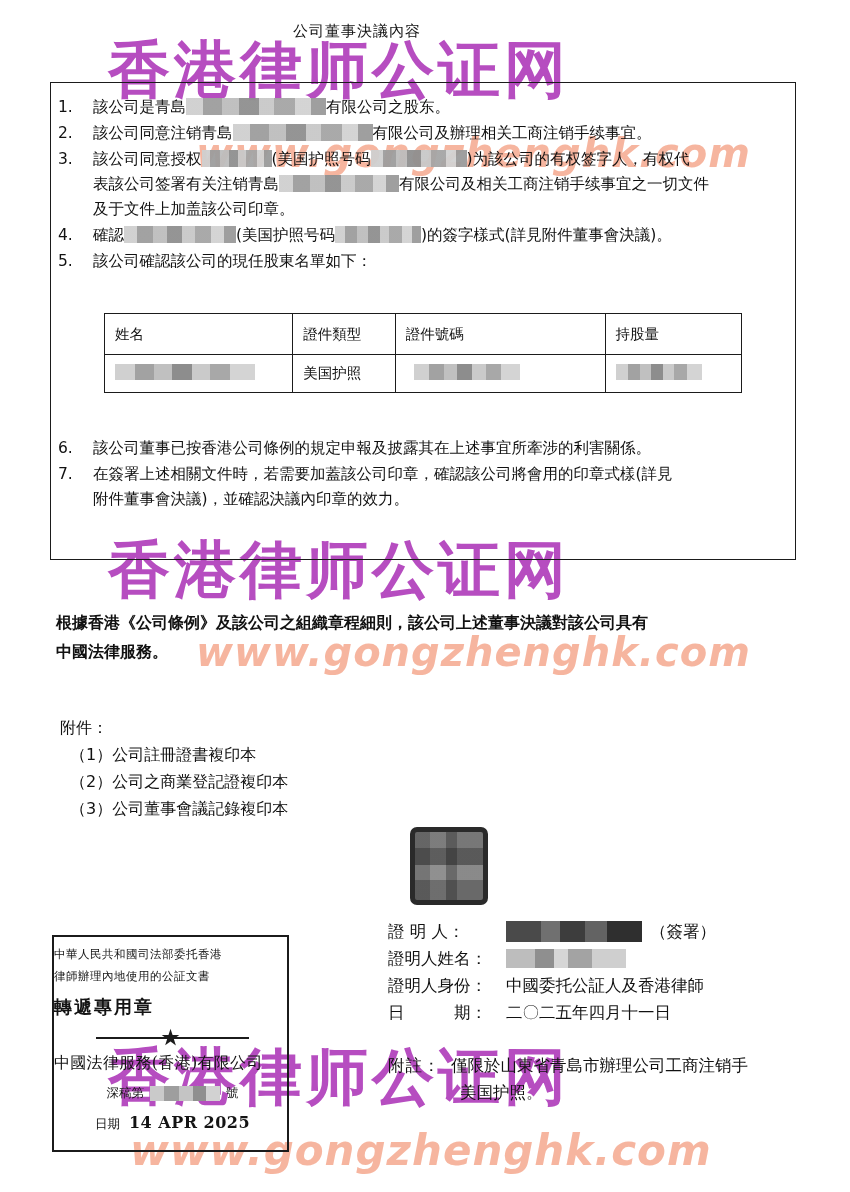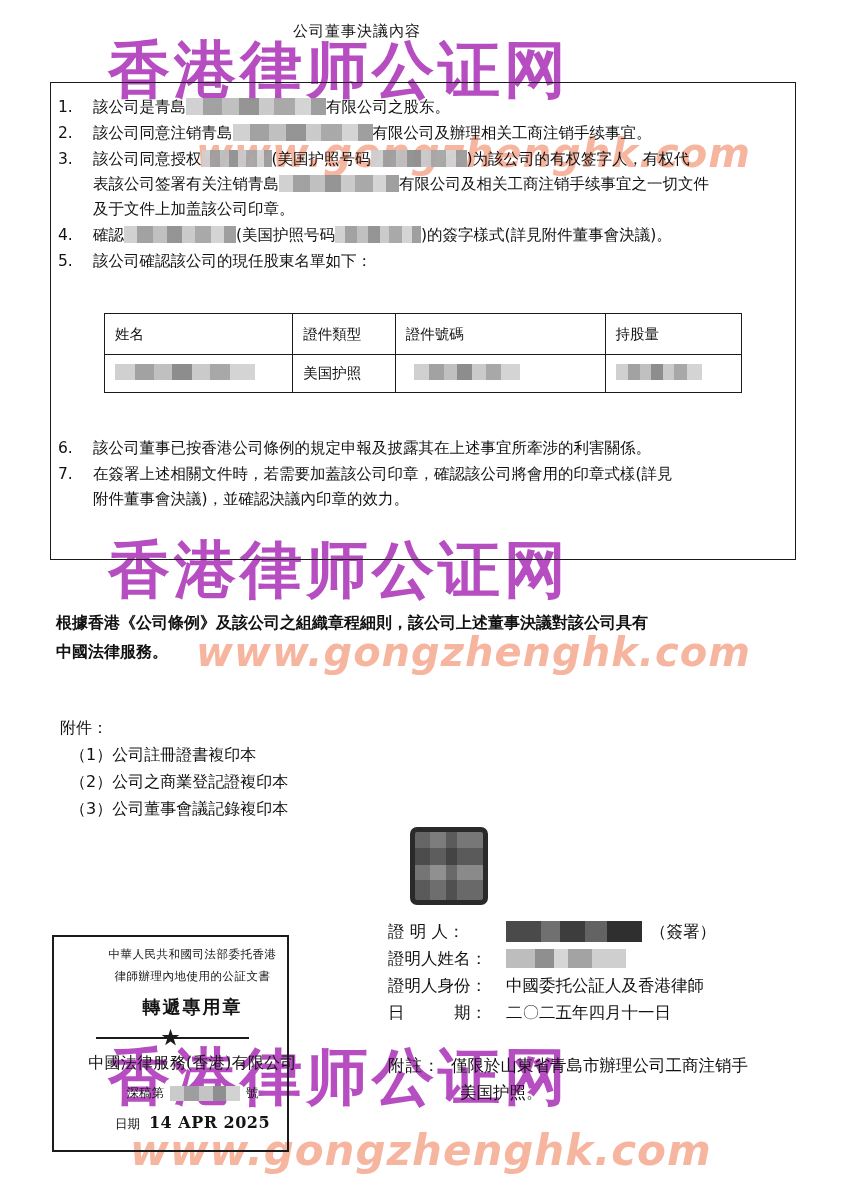--- a/index.html
+++ b/index.html
@@ -256,23 +256,22 @@
     height: 217px;
     border: 2.2px solid #1b1b1b;
     box-sizing: border-box;
     font-family: "DejaVu Serif", "Liberation Serif", serif;
     color: #141414;
   }
   .seal-line {
     position: absolute;
     left: 0;
     width: 237px;
-    text-align: center;
+    text-align: left;
     white-space: nowrap;
-    padding-left: 20px;
   }
   .seal-l1 { top: 10px;  font-size: 11.5px; letter-spacing: 0.5px; }
   .seal-l2 { top: 32px;  font-size: 11.5px; letter-spacing: 0.5px; }
   .seal-l3 { top: 58px;  font-size: 18px; font-weight: bold; letter-spacing: 2px; }
   .seal-rule {
     position: absolute;
     top: 100px;
     left: 42px;
     width: 153px;
     height: 1.8px;

